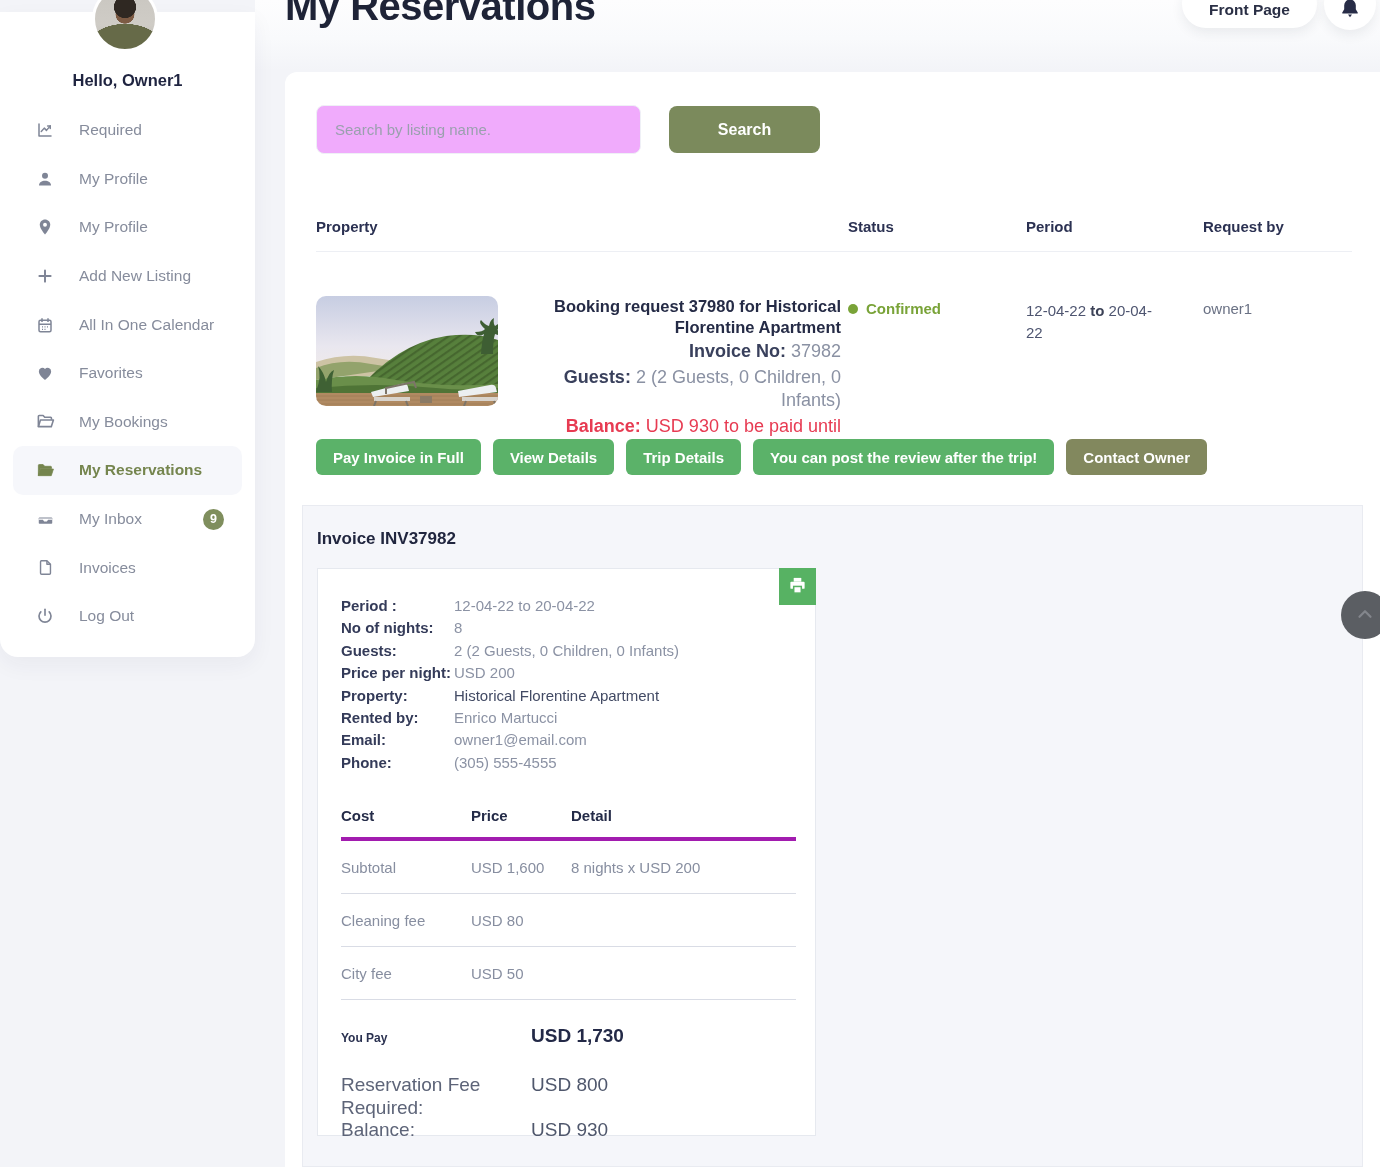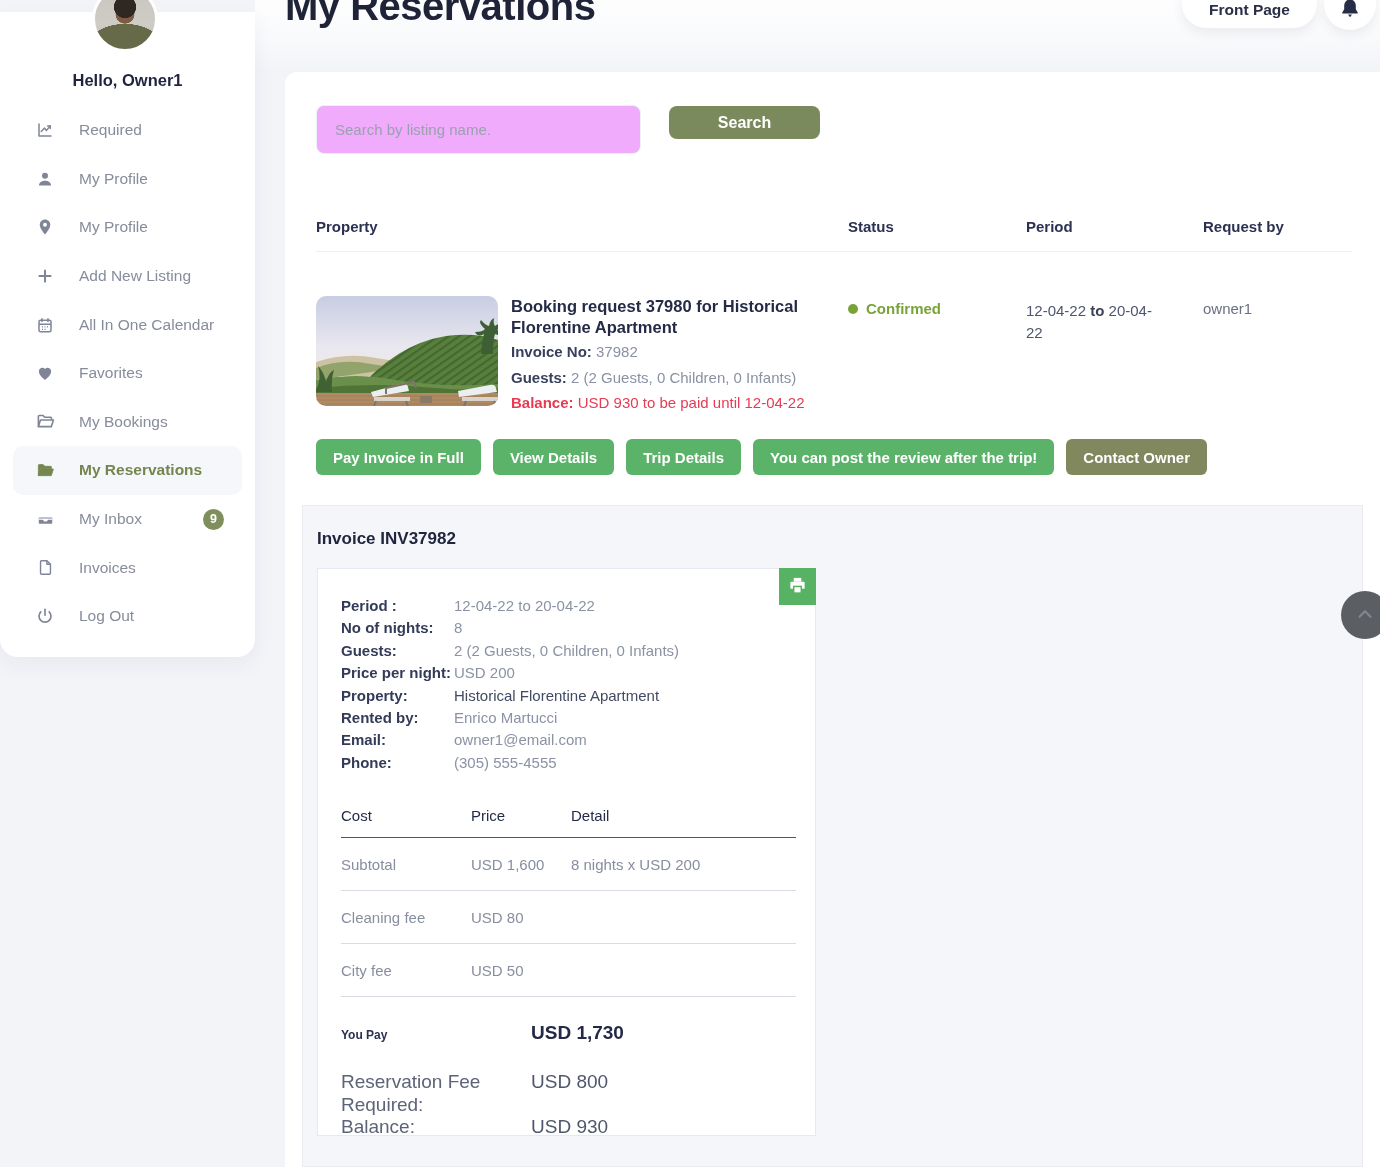--- a/index.html
+++ b/index.html
@@ -48,35 +48,35 @@
     background:#7f8e5d; color:#fff; font-size:12.5px; font-weight:700;
     display:flex; align-items:center; justify-content:center; }
 
   
   .main-card { position:absolute; left:285px; top:72px; width:1095px; height:1095px;
     background:#fff; border-radius:12px 0 0 0; }
   .search-input { position:absolute; left:31px; top:33px; width:325px; height:49px;
     background:#f0abfc; border:1px solid #eff0f6; border-radius:8px; padding:0 18px;
     font-family:inherit; font-size:15px; color:#4a5068; }
   .search-input::placeholder { color:#9aa0ae; }
-  .search-btn { position:absolute; left:384px; top:34px; width:151px; height:33px;
+  .search-btn { position:absolute; left:384px; top:34px; width:151px; height:47px;
     background:#7b8a5c; border:none; border-radius:8px; color:#fff;
     font-family:inherit; font-size:16px; font-weight:700; cursor:pointer; }
 
   .thead { position:absolute; left:31px; top:146px; width:1036px; height:34px;
     border-bottom:1px solid #edeff4; }
   .th { position:absolute; top:0; font-size:15px; font-weight:700; color:#2b3152; }
   .th-property { left:0; } .th-status { left:532px; } .th-period { left:710px; } .th-requestby { left:887px; }
 
   .trow { position:absolute; left:31px; top:224px; width:1036px; height:115px; }
   .prop-img { position:absolute; left:0; top:0; width:182px; height:110px; border-radius:10px;
     overflow:hidden; display:block; cursor:pointer; }
-  .prop-info { position:absolute; left:195px; top:0; width:305px; }
+  .prop-info { position:absolute; left:220px; top:0; width:305px;text-align:right; }
   .prop-title { font-size:16.5px; font-weight:800; color:#252b46; line-height:21px; cursor:pointer; }
-  .prop-line { margin-top:2px; font-size:15px; line-height:23.5px; color:#8a91a3; }
+  .prop-line { margin-top:2px; font-size:18px; line-height:23.5px; color:#8a91a3; }
   .prop-line:first-of-type { margin-top:8px; }
   .prop-line b { color:#39405c; font-weight:700; }
   .prop-line.balance, .prop-line.balance b { color:#e73b52; }
   .cell-status { position:absolute; left:532px; top:4px; display:flex; align-items:center;
     font-size:15px; font-weight:700; color:#79a338; }
   .status-dot { width:10px; height:10px; border-radius:50%; background:#79a338; margin-right:8px; }
   .cell-period { position:absolute; left:710px; top:4px; width:140px;
     font-size:15px; line-height:22px; color:#4e5570; }
   .cell-period b { font-weight:700; color:#3c4257; }
   .cell-requestby { position:absolute; left:887px; top:4px; font-size:15px; color:#6a7184; }
@@ -95,21 +95,21 @@
   .print-btn { position:absolute; top:-1px; right:-1px; width:37px; height:37px; border:none;
     background:#57b263; display:flex; align-items:center; justify-content:center; cursor:pointer; }
   .inv-body { padding:26px 22px 0 23px; }
   .d-row { display:flex; font-size:15px; line-height:22.4px; }
   .d-label { flex:0 0 113px; font-weight:700; color:#343b59; }
   .d-value { flex:1; color:#8b92a4; }
   .d-row.dark .d-value { color:#424a64; }
 
   .cost-table { margin-top:33px; width:455px; }
   .c-row { display:flex; font-size:15px; }
-  .c-head { font-weight:400; color:#242b48; padding-bottom:13px; border-bottom:1px solid #a21caf; }
+  .c-head { font-weight:700; color:#242b48; padding-bottom:13px; border-bottom:4px solid #a21caf; }
   .c-data { color:#878ea0; padding:17.5px 0; border-bottom:1px solid #d9dce5; }
   .c1 { flex:0 0 130px; } .c2 { flex:0 0 100px; } .c3 { flex:1; }
 
   .youpay { display:flex; margin-top:25px; align-items:baseline; }
   .yp-label { flex:0 0 190px; font-size:12px; font-weight:800; color:#2a3150; }
   .yp-value { font-size:19px; font-weight:800; color:#232947; }
   .totals { margin-top:27px; }
   .t-row { display:flex; font-size:19px; line-height:22.4px; }
   .t-label { flex:0 0 190px; color:#5d6478; }
   .t-value { color:#4f576c; }

